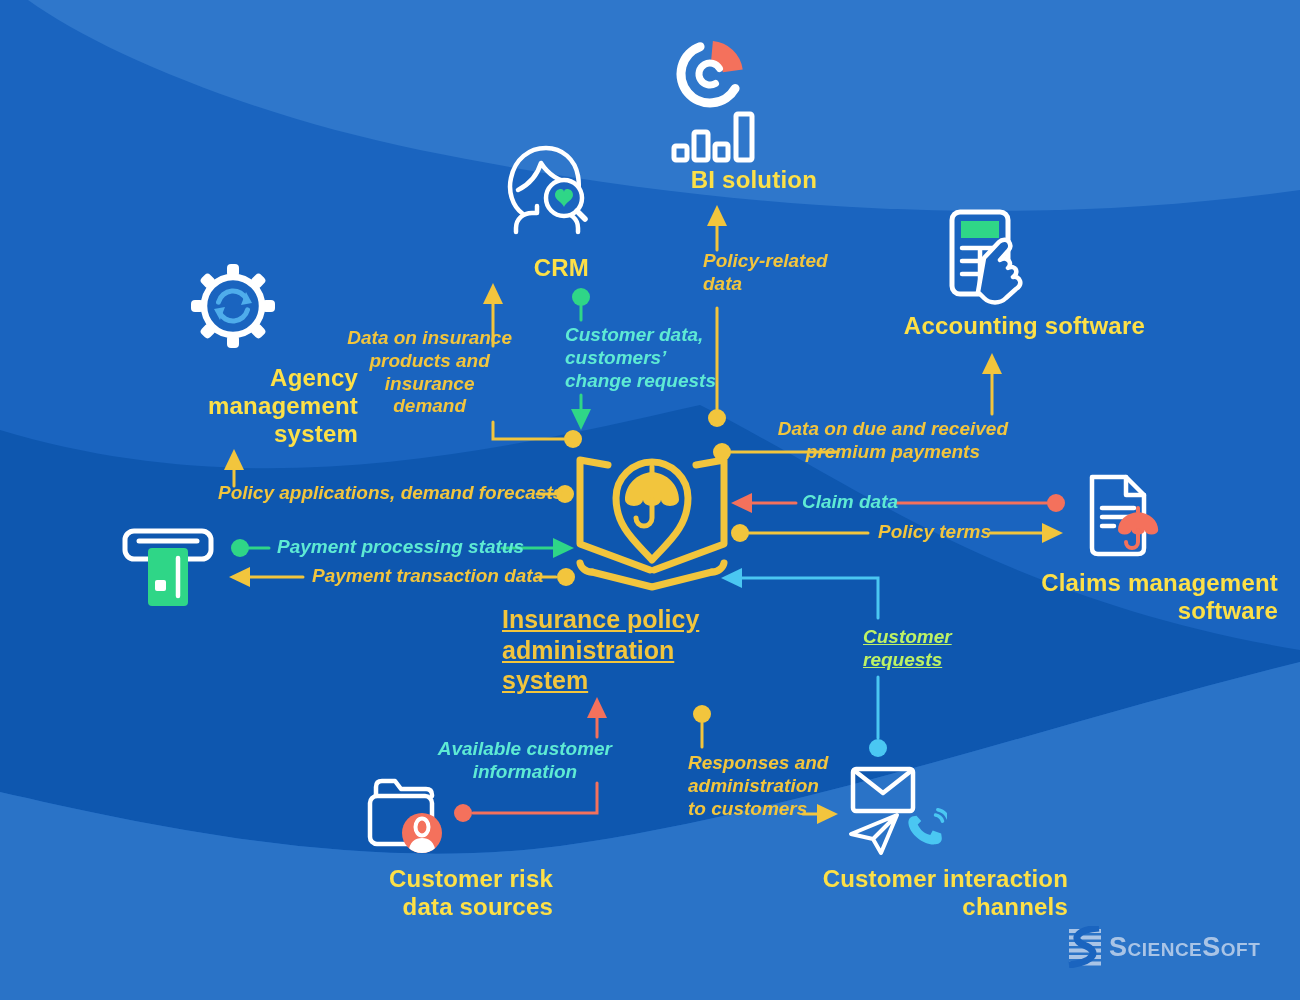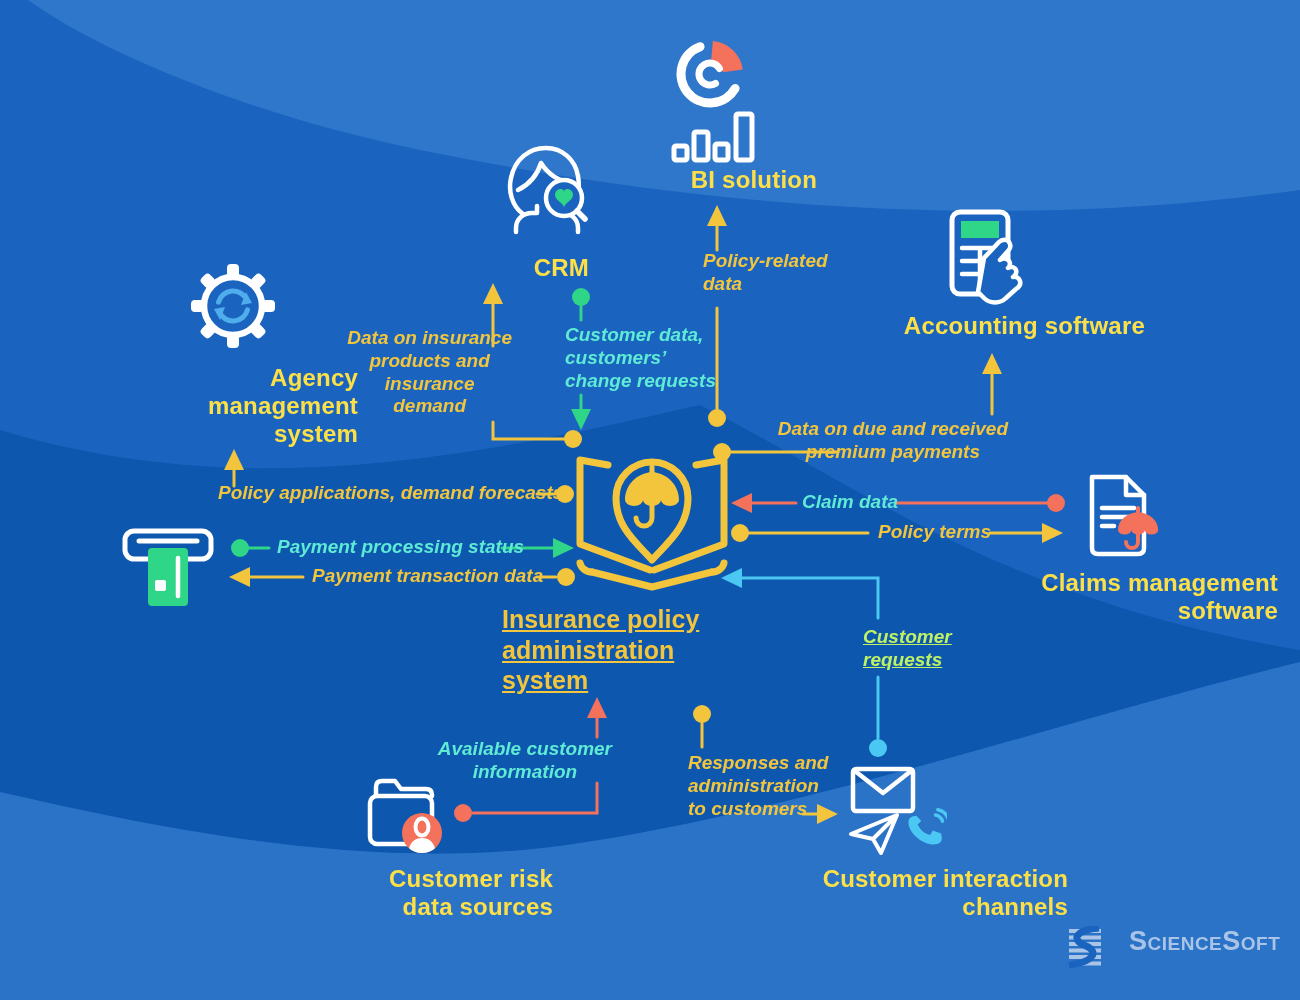--- a/index.html
+++ b/index.html
@@ -11,21 +11,21 @@
             color:#fde047;text-align:right;line-height:1.16;letter-spacing:.2px;}
   .lbl{position:absolute;font:italic 700 19px "Liberation Sans",sans-serif;
        line-height:1.2;white-space:nowrap;}
   .t-right{text-align:center;}
   .c-yellow{color:#F2C53D;}
   .c-green{color:#5eead4;}
   .c-red{color:#5eead4;}
   .c-cyan{color:#bef264;text-decoration:underline;}
   .center-lbl{position:absolute;font:700 25px "Liberation Sans",sans-serif;
               color:#F2C53D;text-align:left;line-height:1.22;text-decoration:underline;}
-  .logo{position:absolute;display:flex;align-items:flex-start;gap:24px;}
+  .logo{position:absolute;display:flex;align-items:center;gap:4px;}
   .logo-text{font:700 27px "Liberation Sans",sans-serif;color:#A9C4E6;
              font-variant:small-caps;letter-spacing:.5px;}
 </style>
 </head>
 <body>
 
 <div id="stage">
 
   <svg class="abs" style="left:0;top:0" width="1300" height="1000" viewBox="0 0 1300 1000">
     <rect x="0" y="0" width="1300" height="1000" fill="#1A64BF"></rect>

